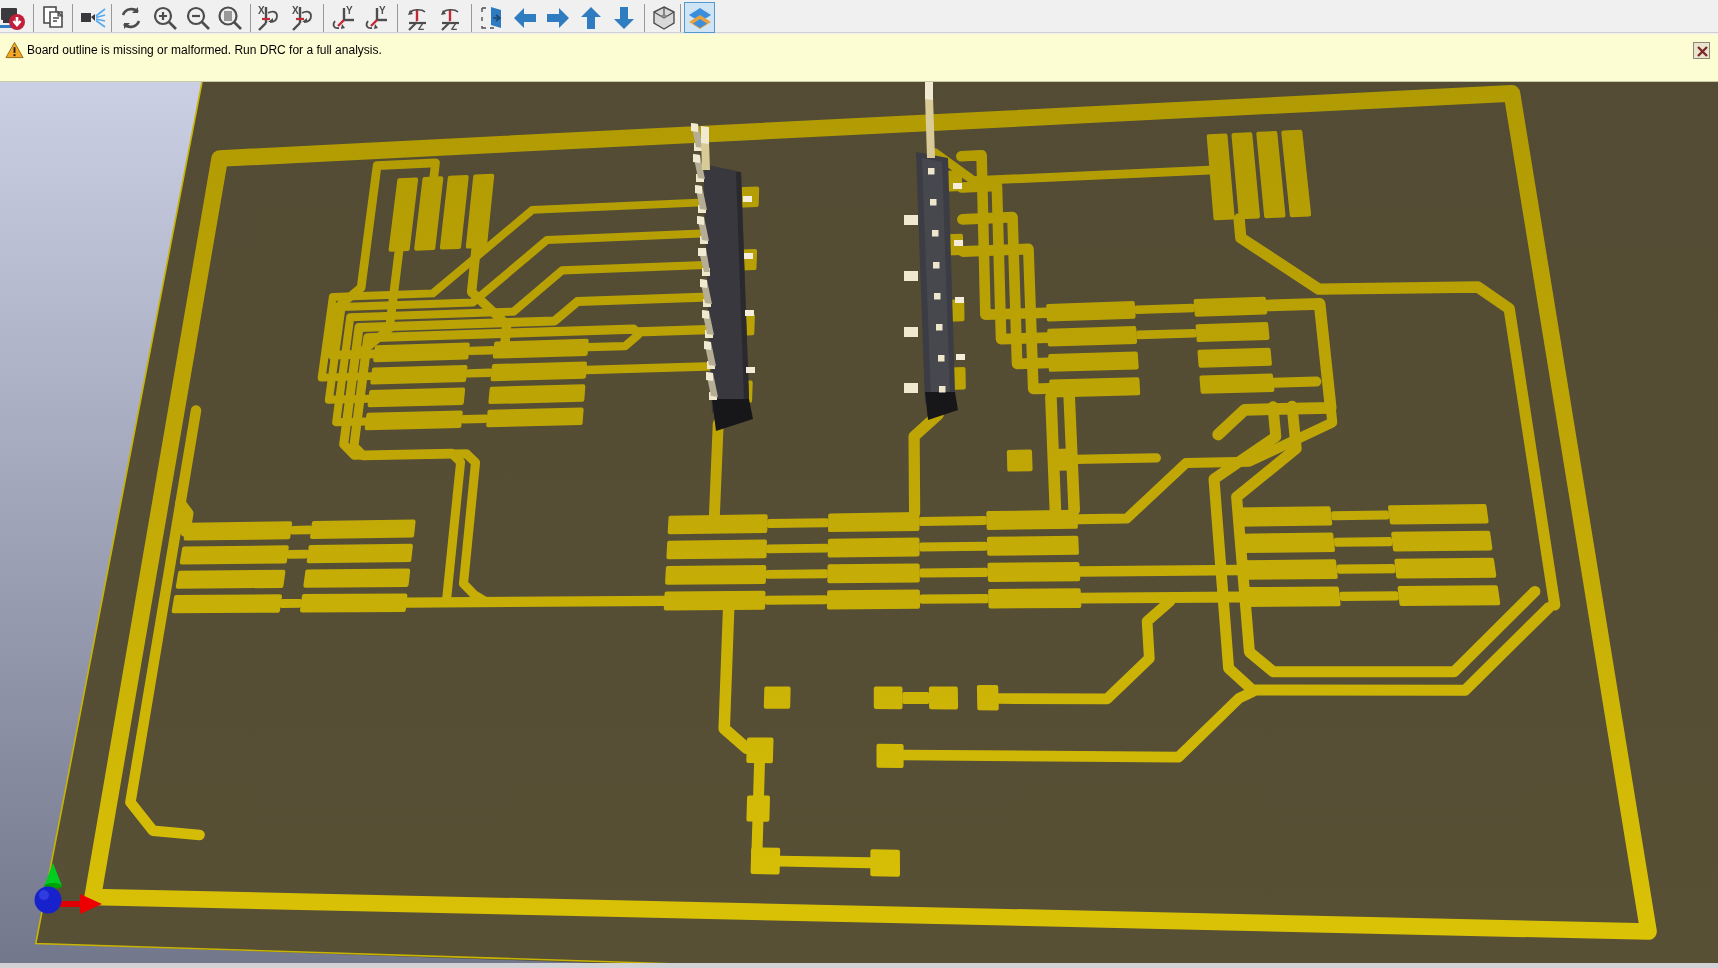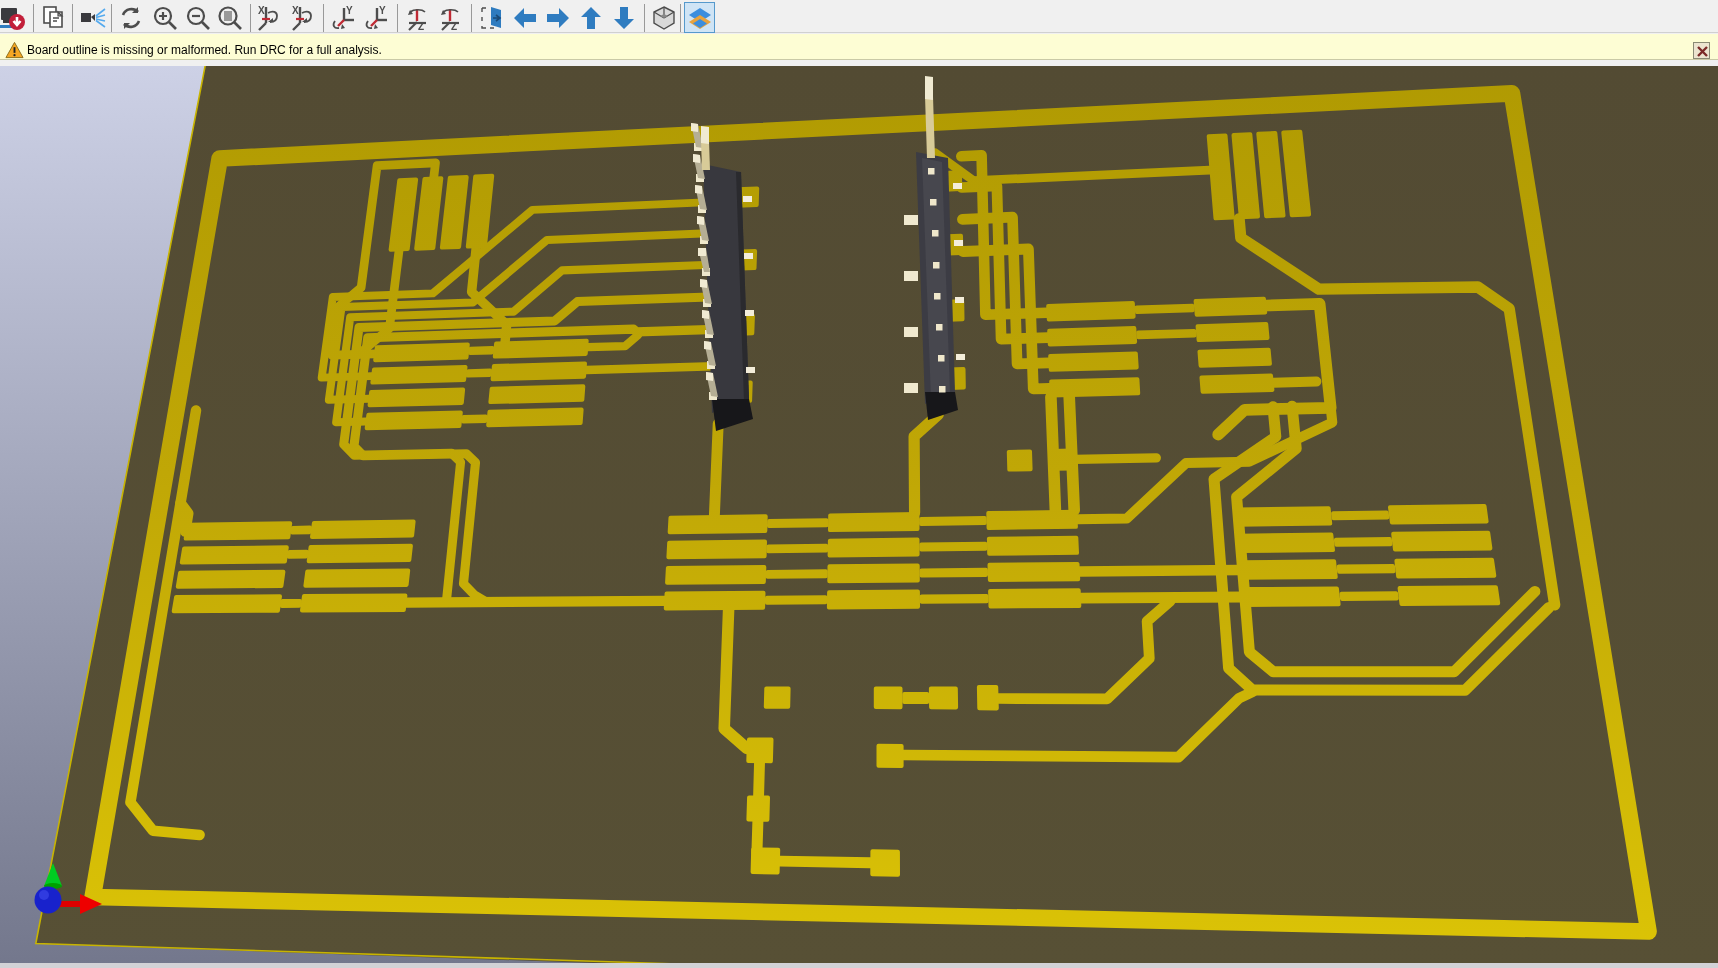--- a/index.html
+++ b/index.html
@@ -347,21 +347,21 @@
       <path d="M13 2v11M13 13l10-6M13 13L3 7" stroke="#4d4d4d" stroke-width="1.2"></path>
       <path d="M13 9l4 2-4 2-4-2z" fill="#888"></path>
     </svg>
     <div style="position:absolute;left:684px;top:2px;width:31px;height:31px;background:#cfe4f5;border:1px solid #5599cc"></div>
     <svg style="position:absolute;left:687px;top:5px" width="26" height="26" viewBox="0 0 26 26">
       <path d="M13 3l11 7-11 7L2 10z" fill="#3b8ede"></path>
       <path d="M13 10l11 7-11 7-11-7z" fill="#e8a33d"></path>
       <path d="M13 14l7 4.5-7 4.5-7-4.5z" fill="#3b8ede"></path>
     </svg>
   </div>
-<div style="position:absolute;left:0;top:34px;width:1718px;height:26px;background:#fdfdd4;border-bottom:1px solid #c9c9a6">
+<div style="position:absolute;left:0;top:34px;width:1718px;height:48px;background:#fdfdd4;border-bottom:1px solid #c9c9a6">
     <svg style="position:absolute;left:5px;top:7px" width="19" height="18" viewBox="0 0 20 18">
       <path d="M10 1L19 17H1z" fill="#f5a623" stroke="#8a6d1a" stroke-width="1"></path>
       <path d="M10 6v6" stroke="#222" stroke-width="2"></path>
       <circle cx="10" cy="14.5" r="1.2" fill="#222"></circle>
     </svg>
     <div style="position:absolute;left:27px;top:9px;font:12px 'Liberation Sans',sans-serif;color:#000">Board outline is missing or malformed. Run DRC for a full analysis.</div>
     <div style="position:absolute;right:8px;top:8px;width:17px;height:17px;background:#ece4cf;border:1px solid #8a8a74"><svg width="17" height="17" viewBox="0 0 17 17">
         <path d="M4 4l9 9M13 4l-9 9" stroke="#7c2a28" stroke-width="2.4"></path>
       </svg></div>
   </div>

